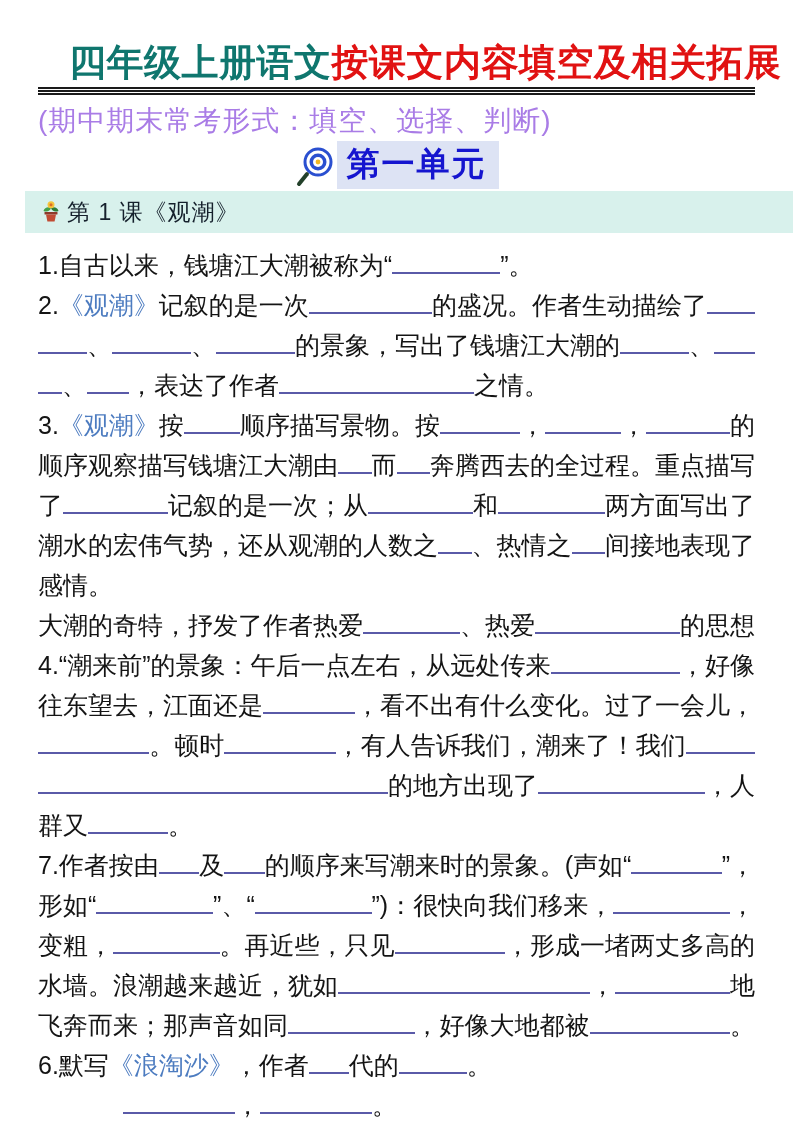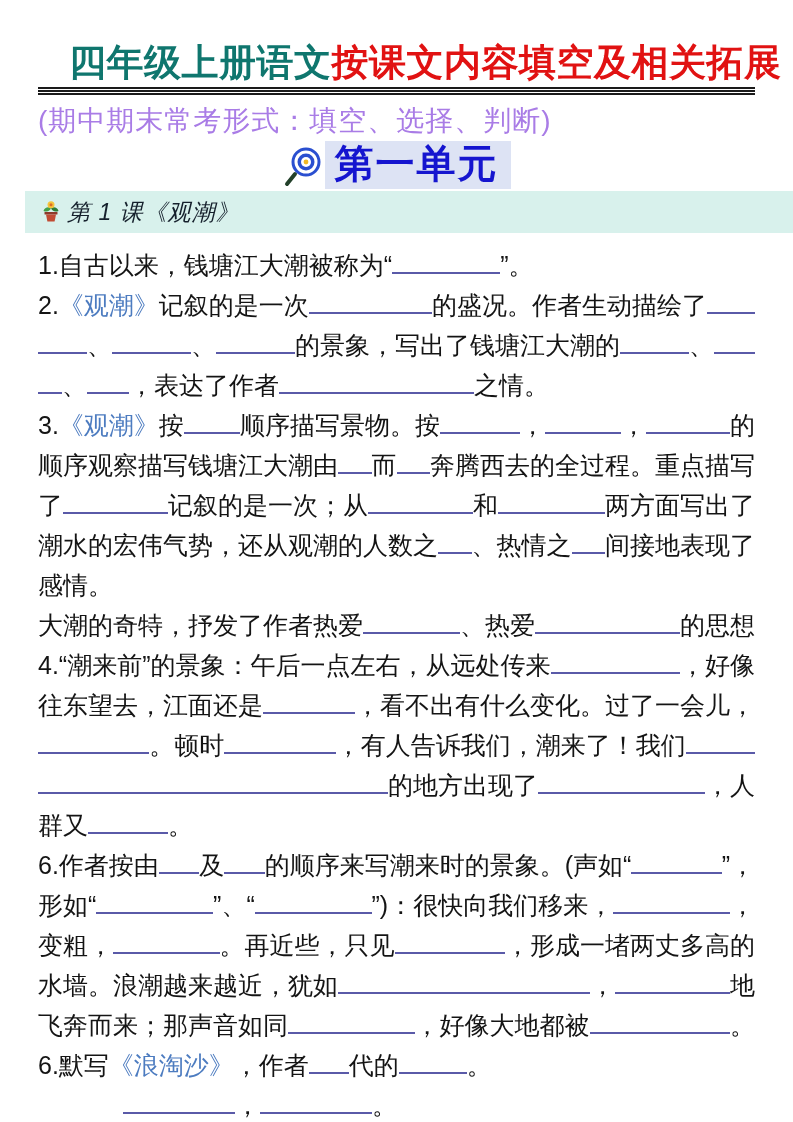--- a/index.html
+++ b/index.html
@@ -29,36 +29,36 @@
   .subtitle{
     margin-top:8px;
     font-size:28px;line-height:36px;
     color:var(--subtitle-purple,#a97ce6);
     letter-spacing:1px;
   }
   
   .unit-row{margin-top:2px;display:flex;justify-content:center;align-items:center;height:48px;}
   .mag-icon{display:inline-flex;margin-right:2px;position:relative;top:2px;}
   .unit-text{
-    font-size:39px;font-weight:bold;line-height:40px;
+    font-size:33px;font-weight:bold;line-height:40px;
     color:var(--unit-blue,#1515cf);
     background:var(--unit-highlight,#dde3f4);
     padding:3px 12px 5px 10px;
     letter-spacing:2px;
   }
   
   .lesson-band{
     margin:2px -38px 0 -13px;
     height:42px;
     background:var(--lesson-band,#d8f1ec);
     display:flex;align-items:center;
     padding-left:14px;box-sizing:border-box;
   }
   .plant-icon{display:inline-flex;margin-right:4px;}
-  .lesson-title{font-size:23px;color:#15202c;letter-spacing:1px;font-style:italic;}
+  .lesson-title{font-size:23px;color:#15202c;letter-spacing:1px;}
   
   .questions{margin-top:12px;font-size:25px;}
   .line{
     display:flex;align-items:baseline;
     height:40px;line-height:40px;
     overflow:hidden;white-space:nowrap;
   }
   .line .txt{flex:0 0 auto;}
   .line .book{color:var(--book-blue,#4d7cc0);}
   .line .blank{
@@ -225,21 +225,21 @@
           <span class="txt">，人</span>
         </div>
         <div class="line">
           <span class="txt">群又</span>
           <span class="blank" style="width: 80px;"></span>
           <span class="txt">。</span>
         </div>
       </div>
       <div>
         <div class="line full">
-          <span class="txt">6.作者按由</span>
+          <span class="txt">7.作者按由</span>
           <span class="blank" style="width: 28px;"></span>
           <span class="txt">及</span>
           <span class="blank" style="width: 28px;"></span>
           <span class="txt">的顺序来写潮来时的景象。(声如“</span>
           <span class="blank" style="width: 78px;"></span>
           <span class="txt">”，</span>
         </div>
         <div class="line full">
           <span class="txt">形如“</span>
           <span class="blank" style="width: 82px;"></span>

